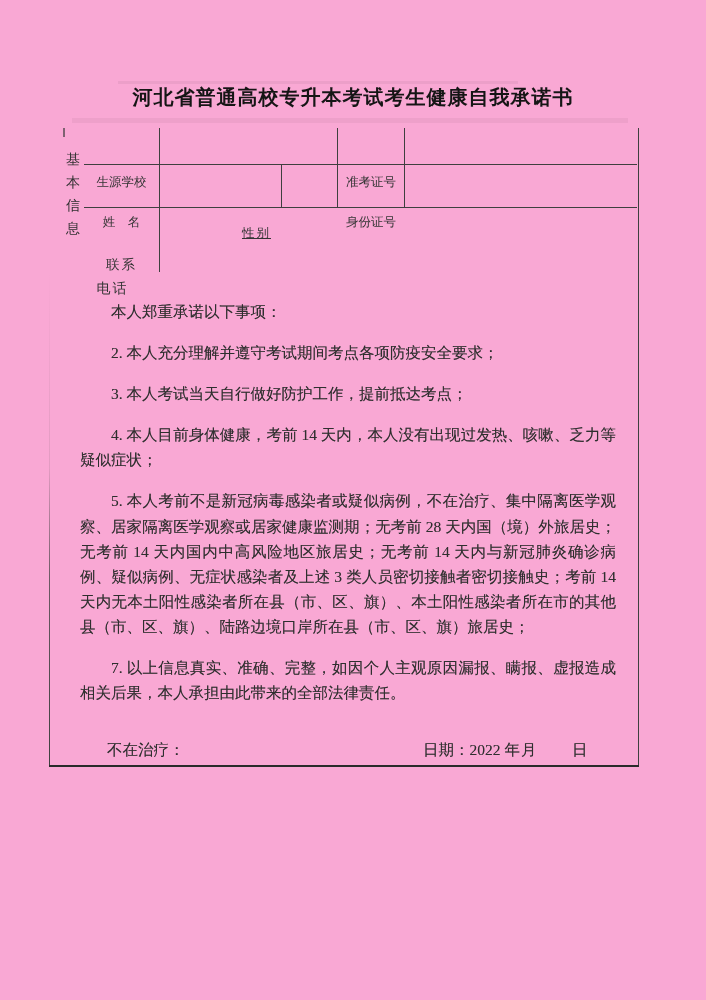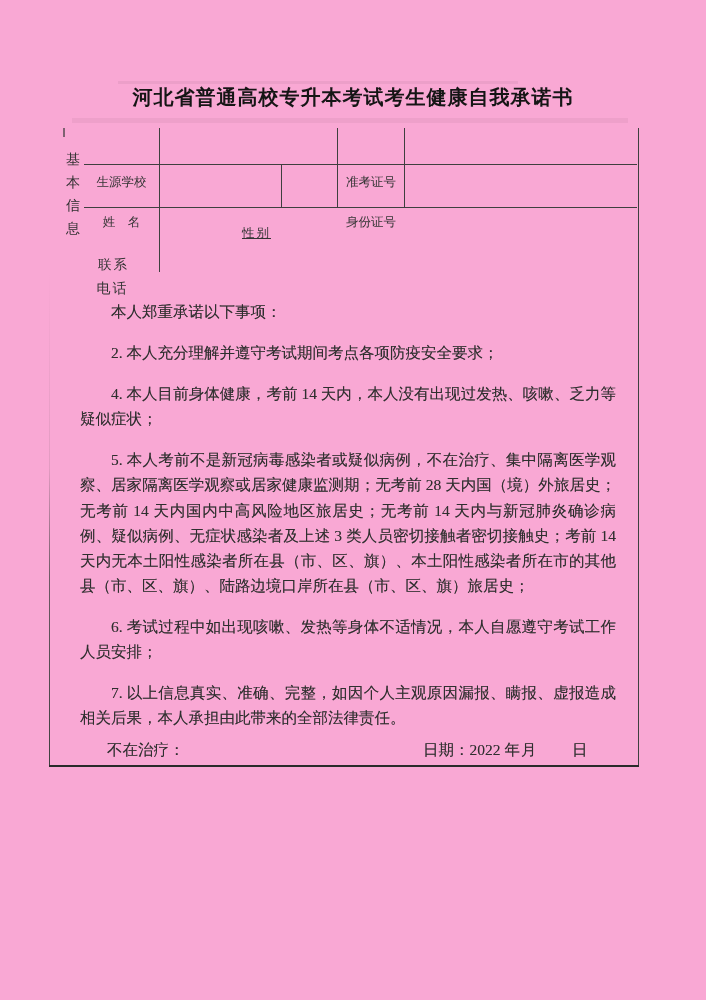--- a/index.html
+++ b/index.html
@@ -86,30 +86,30 @@
   <span class="lbl lbl-center" style="left:338px; top:139px; width:66px; letter-spacing:0;">准考证号</span>
   <div class="cell" style="left:405px; top:128px; width:233px; height:36px;"></div>
 
   <span class="lbl lbl-center" style="left:84px; top:179px; width:75px; letter-spacing:0;">姓　名</span>
   <div class="cell" style="left:160px; top:165px; width:85px; height:42px;"></div>
   <span class="lbl" style="left:159px; top:190px; width:112px; text-align:right; letter-spacing:2px;text-decoration:underline;">性别</span>
   <div class="cell" style="left:282px; top:165px; width:55px; height:42px;"></div>
   <span class="lbl lbl-center" style="left:338px; top:179px; width:66px; letter-spacing:0;">身份证号</span>
   <div class="cell" style="left:405px; top:165px; width:233px; height:42px;"></div>
 
-  <span class="lbl lbl-center" style="left:76px; top:221px; width:75px; font-size:13.5px; letter-spacing:2px;">联系</span>
+  <span class="lbl lbl-center" style="left:84px; top:221px; width:75px; font-size:13.5px; letter-spacing:2px;">联系</span>
   <span class="lbl lbl-center" style="left:75px; top:245px; width:75px; font-size:14px; letter-spacing:2px;">电话</span>
   <div class="cell" style="left:160px; top:208px; width:478px; height:64px;"></div>
 
   <div class="body-text">
     <p>本人郑重承诺以下事项：</p>
     <p>2. 本人充分理解并遵守考试期间考点各项防疫安全要求；</p>
+    <p>3. 本人考试当天自行做好防护工作，提前抵达考点；</p>
     <p>4. 本人目前身体健康，考前 14 天内，本人没有出现过发热、咳嗽、乏力等疑似症状；</p>
     <p>5. 本人考前不是新冠病毒感染者或疑似病例，不在治疗、集中隔离医学观察、居家隔离医学观察或居家健康监测期；无考前 28 天内国（境）外旅居史；无考前 14 天内国内中高风险地区旅居史；无考前 14 天内与新冠肺炎确诊病例、疑似病例、无症状感染者及上述 3 类人员密切接触者密切接触史；考前 14 天内无本土阳性感染者所在县（市、区、旗）、本土阳性感染者所在市的其他县（市、区、旗）、陆路边境口岸所在县（市、区、旗）旅居史；</p>
-    <p>6. 考试过程中如出现咳嗽、发热等身体不适情况，本人自愿遵守考试工作人员安排；</p>
     <p>7. 以上信息真实、准确、完整，如因个人主观原因漏报、瞒报、虚报造成相关后果，本人承担由此带来的全部法律责任。</p>
   </div>
 
   <span class="sig" style="left:107px;">不在治疗：</span>
   <span class="sig" style="left:423px;">日期：2022 年</span>
   <span class="sig" style="left:521px;">月</span>
   <span class="sig" style="left:572px;">日</span>
 
 </div>
 

